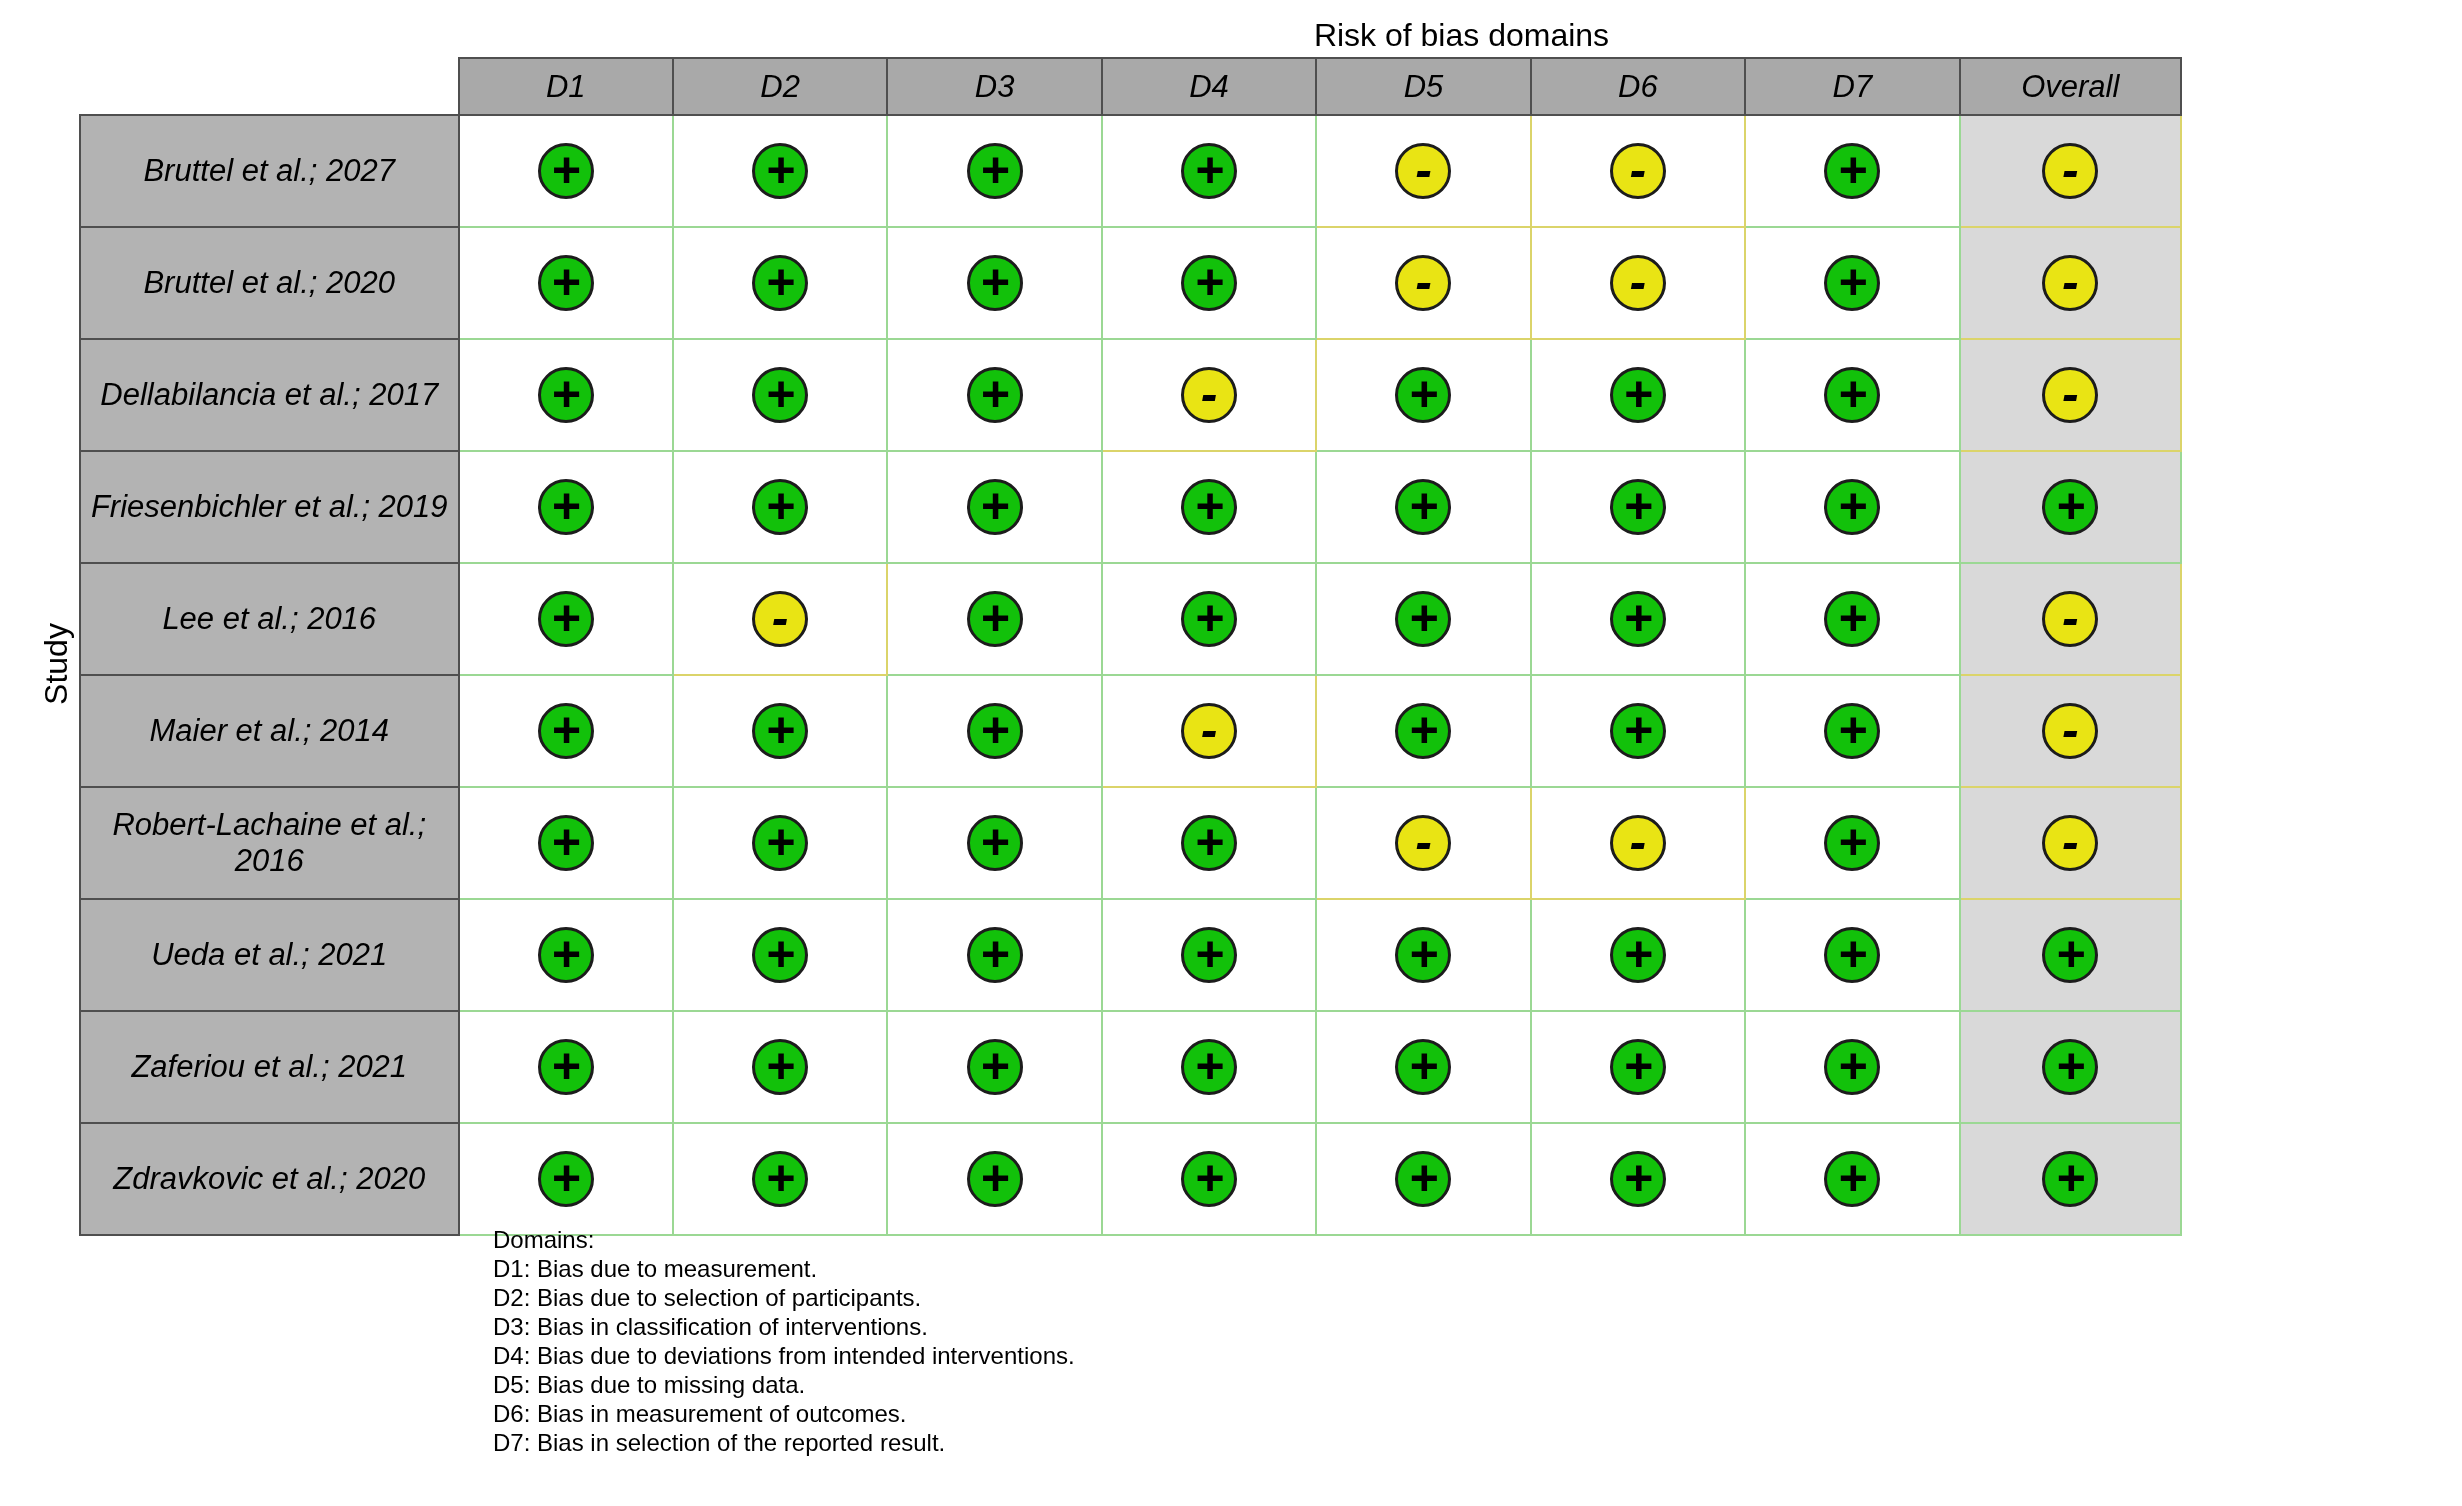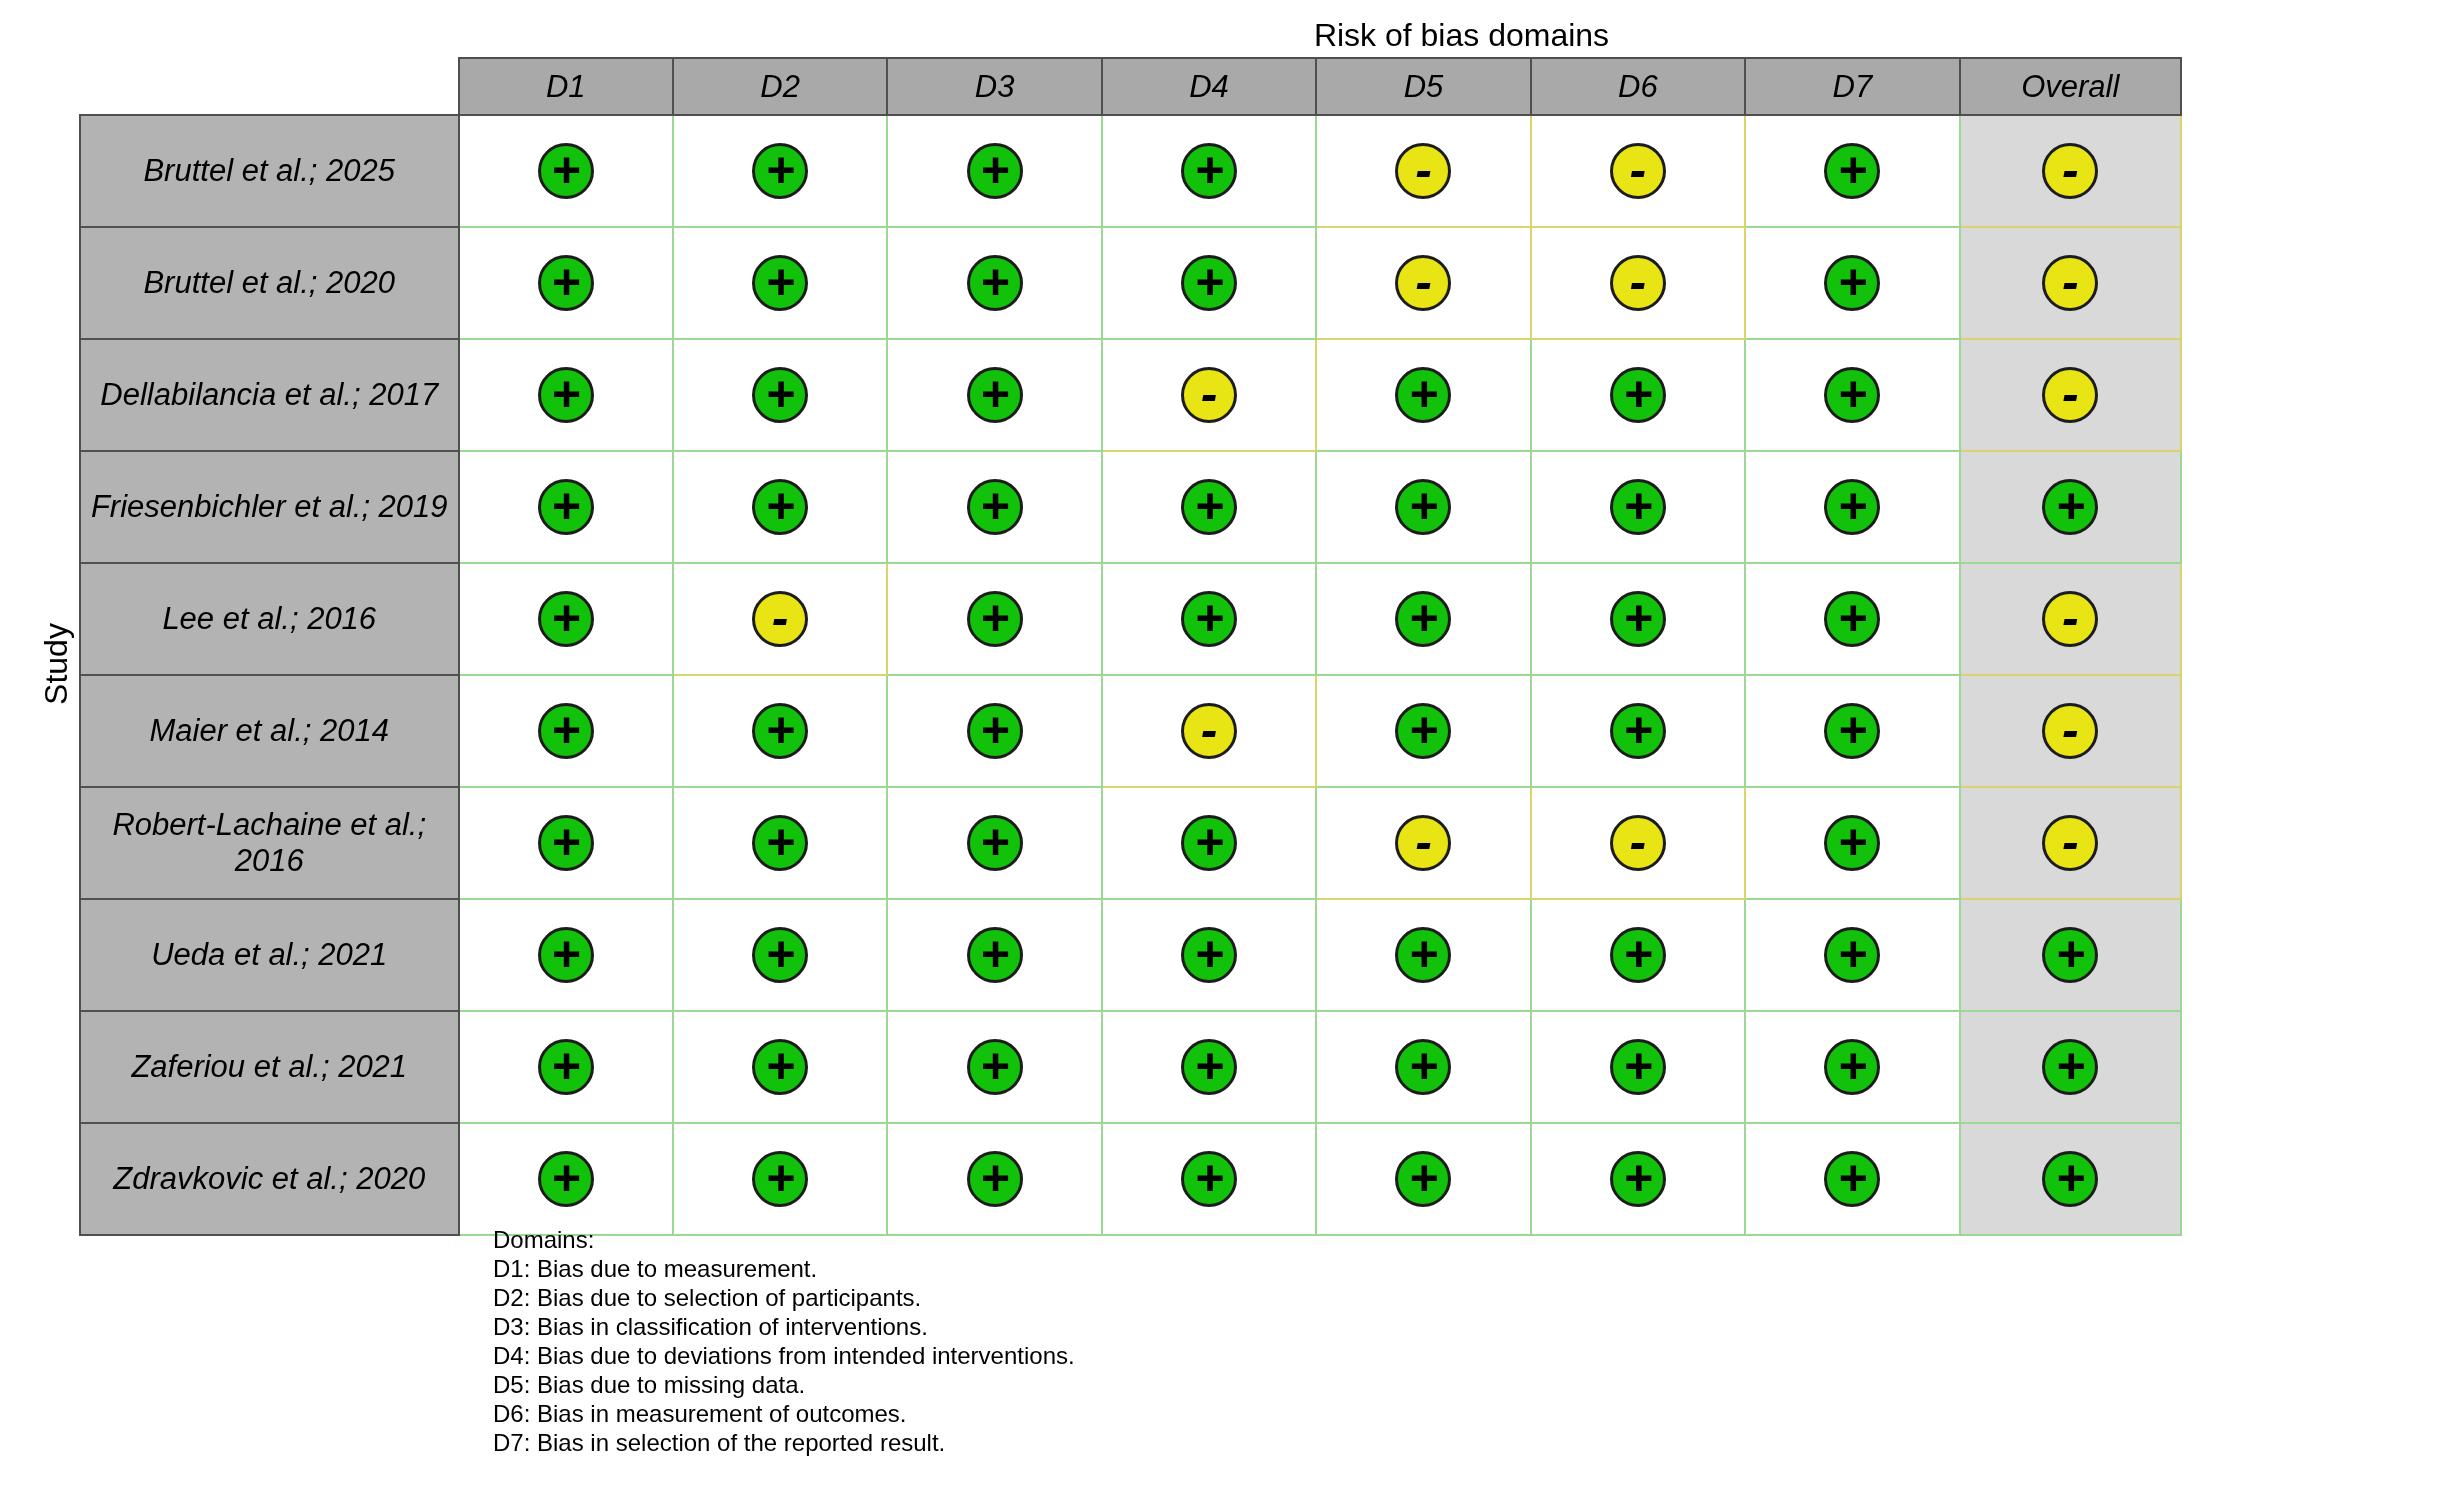--- a/index.html
+++ b/index.html
@@ -94,21 +94,21 @@
         <th class="domain">D3</th>
         <th class="domain">D4</th>
         <th class="domain">D5</th>
         <th class="domain">D6</th>
         <th class="domain">D7</th>
         <th class="domain">Overall</th>
       </tr>
     </thead>
     <tbody>
         <tr>
-          <td class="study">Bruttel et al.; 2025</td>
+          <td class="study">Bruttel et al.; 2027</td>
           <td class="cell low"><span class="circle low">
               <span class="sym">+</span>
             </span></td>
           <td class="cell low"><span class="circle low">
               <span class="sym">+</span>
             </span></td>
           <td class="cell low"><span class="circle low">
               <span class="sym">+</span>
             </span></td>
           <td class="cell low"><span class="circle low">

